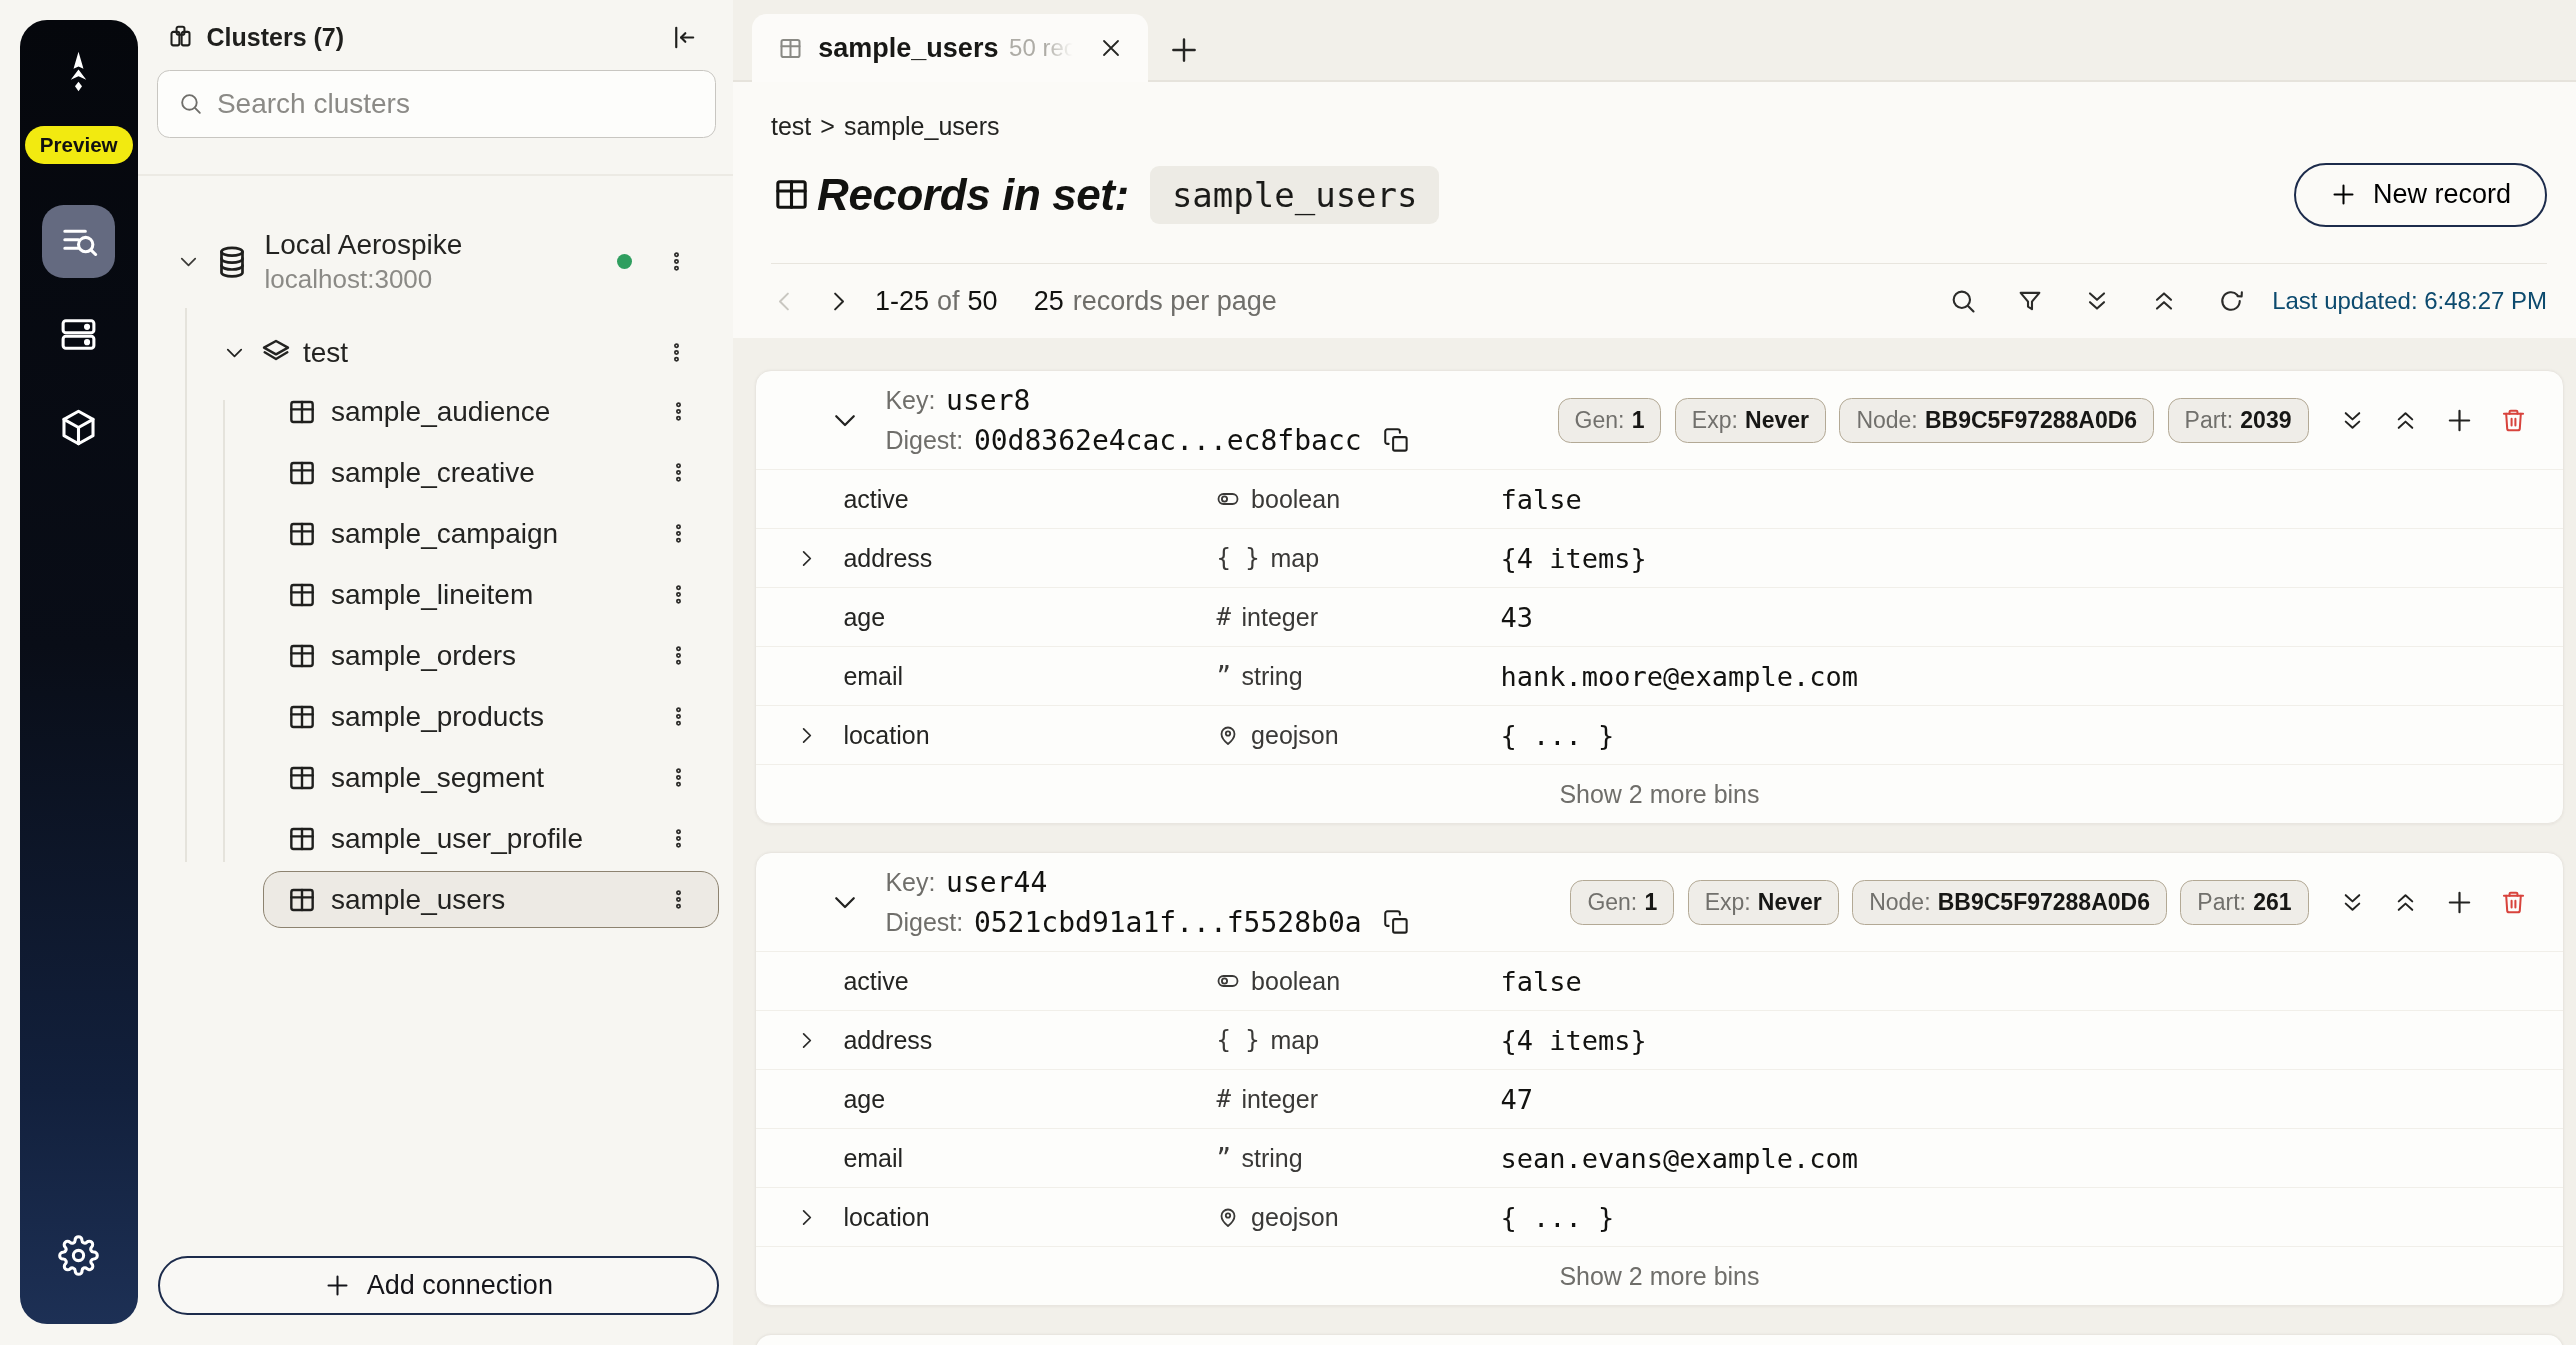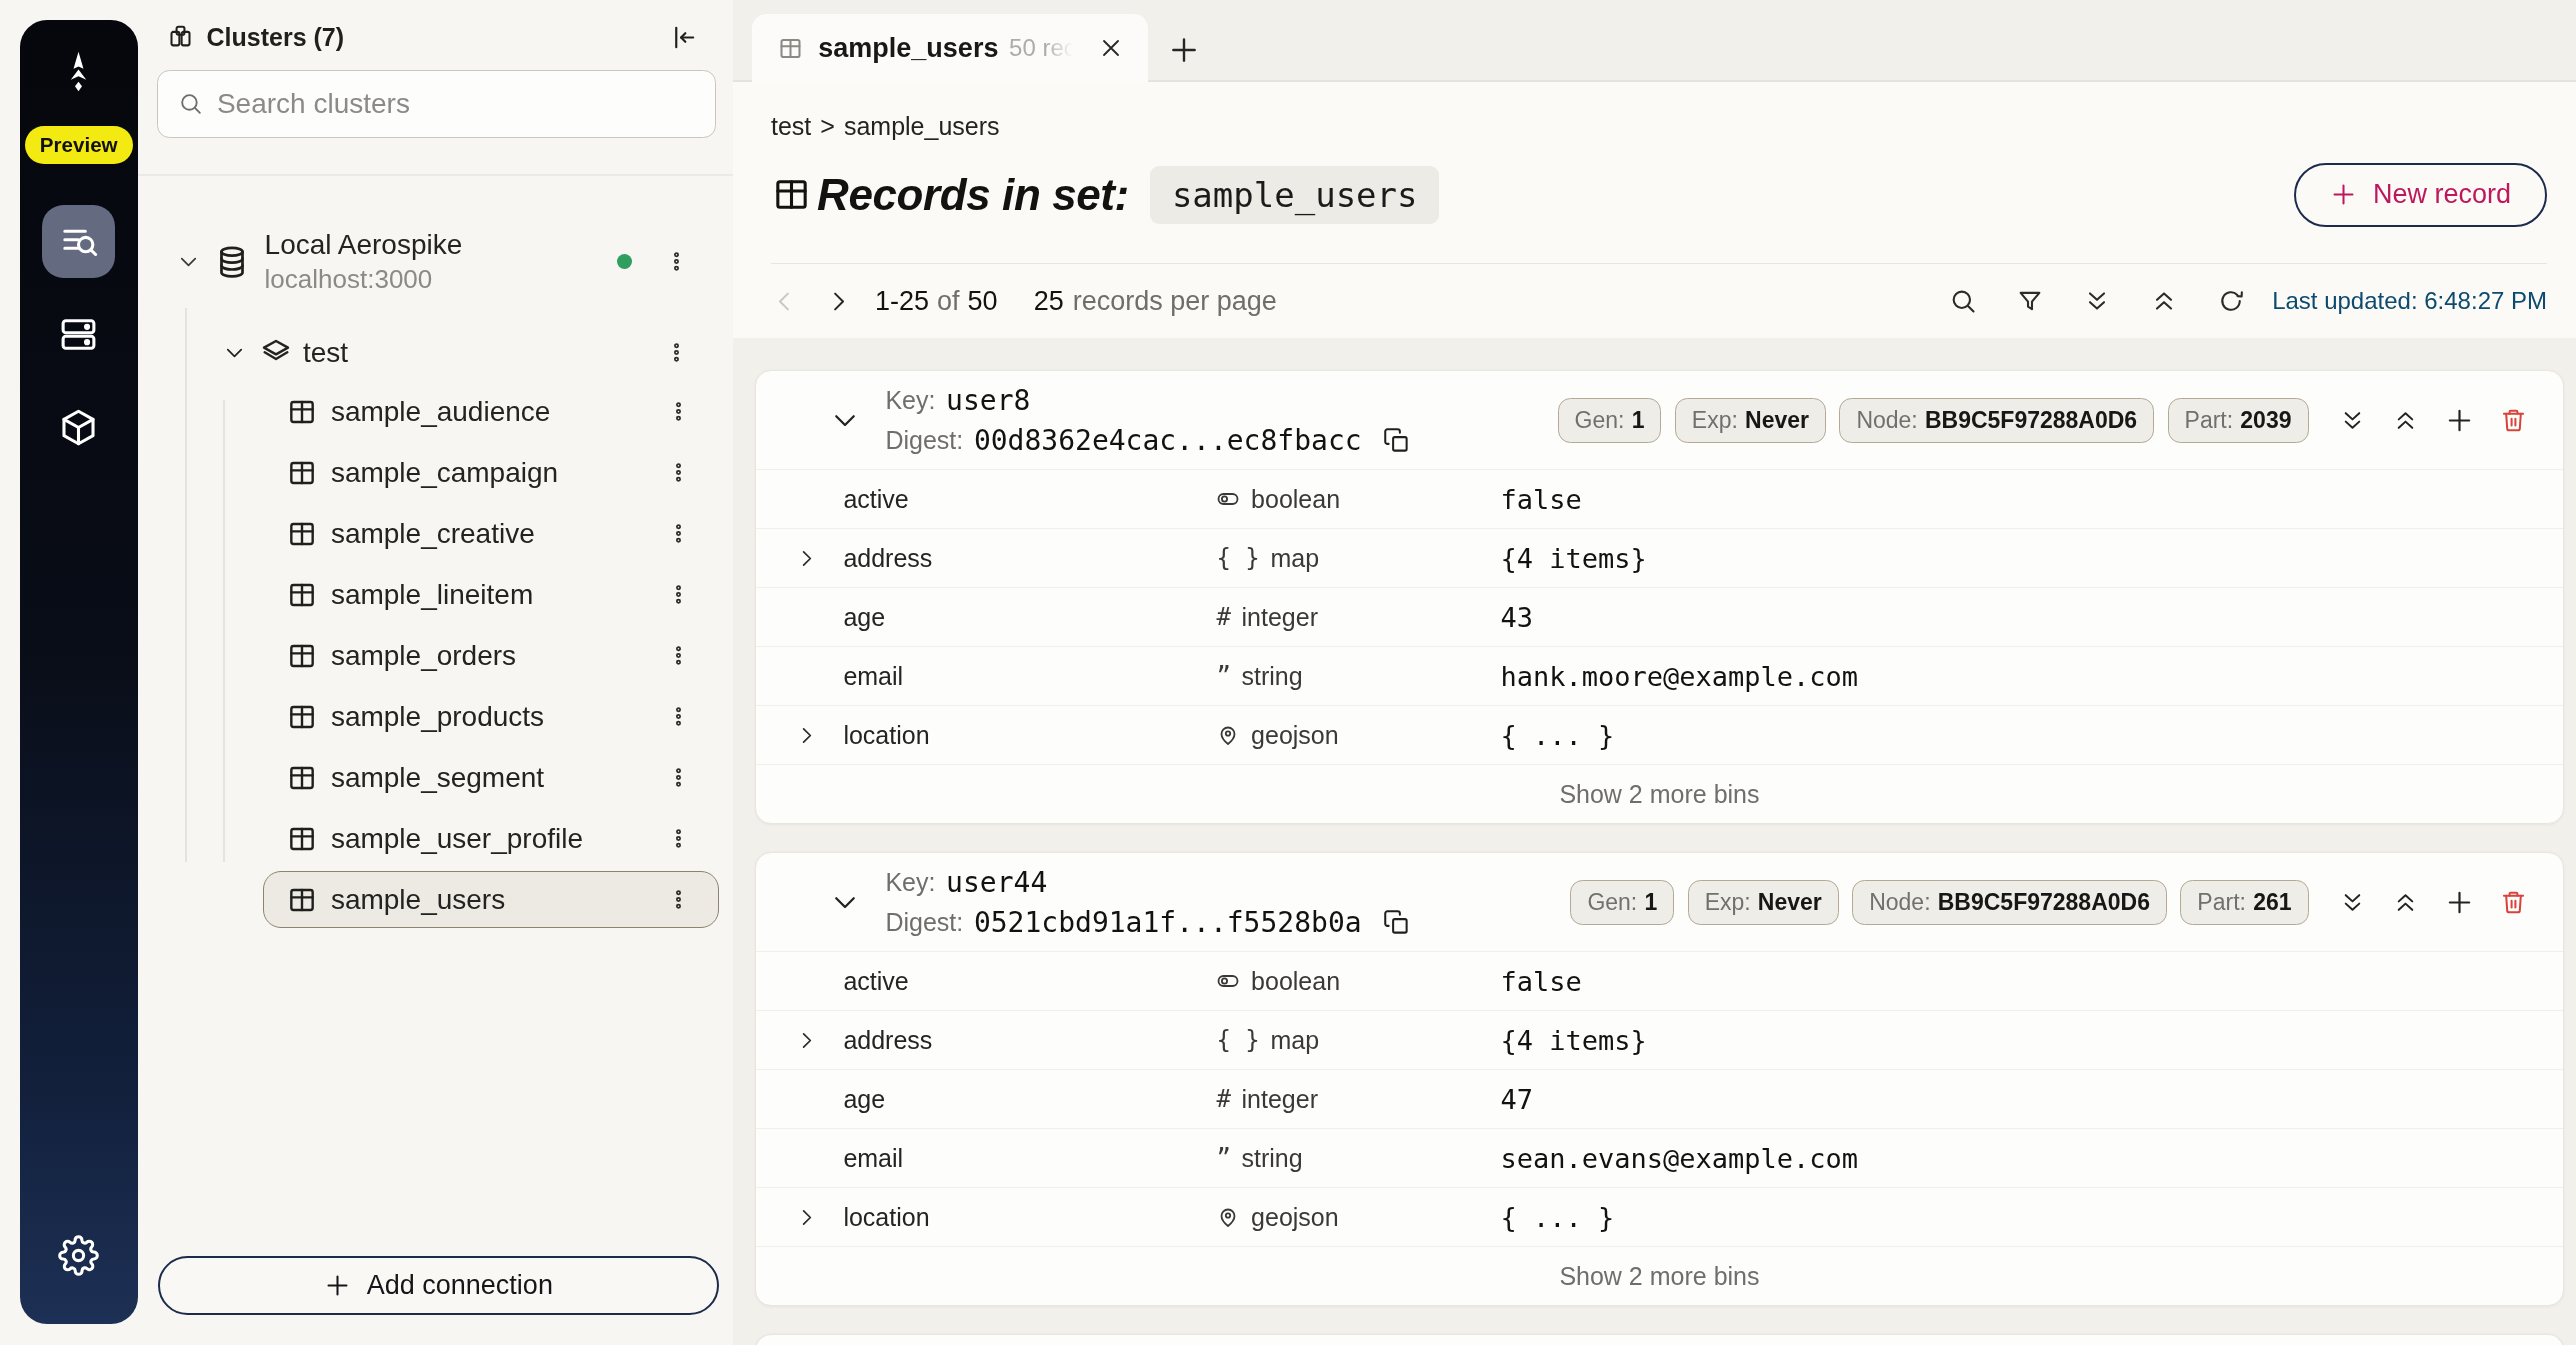--- a/index.html
+++ b/index.html
@@ -72,21 +72,21 @@
   .tab-close { margin-left:23px; color:#262624; display:flex; }
   .newtab { margin:0 0 16px 19.7px; color:#262624; display:flex; align-self:flex-end; }
 
   .page-head { padding:30px 29px 0 38px; flex:none; }
   .breadcrumb { font-size:25px; color:#232321; display:flex; gap:9px; }
   .title-row { margin-top:21.5px; display:flex; align-items:center; }
   .title-ic { color:#121210; }
   .page-title { font-size:44px; font-weight:700; letter-spacing:-0.4px; margin-left:5px; color:#121210;font-style:italic; }
   .set-chip { margin-left:21.5px; background:#edebe5; border-radius:9px; padding:9px 21.5px; font-size:34px; color:#1b1b19; }
   .new-record { margin-left:auto; height:64px; border:2.2px solid #1c2b4b; border-radius:32px; padding:0 34px;
-    display:flex; align-items:center; gap:16px; font-size:27px; color:#be185d; background:#fbfaf7; }
+    display:flex; align-items:center; gap:16px; font-size:27px; color:#000000; background:#fbfaf7; }
   .head-divider { height:1.8px; background:#e8e5de; margin-top:36px; }
 
   .toolbar { height:74px; display:flex; align-items:center; padding:0 29px 0 38px; flex:none; }
   .pg-btn { display:flex; color:#262624; }
   .pg-btn.disabled { color:#c9c7c1; }
   .pg-prev { margin-right:27px; } .pg-next { margin-right:23px; }
   .pg-range { font-size:27px; color:#121210; display:flex; gap:8px; }
   .pg-range .dim { color:#6f6e6a; }
   .page-size { margin-left:36px; font-size:27px; display:flex; gap:9px; color:#121210; }
   .page-size .dim { color:#6f6e6a; }
@@ -259,38 +259,38 @@
             </button>
       </span>
         </div>
       <div class="trow set-row">
           <span class="set-inner">
         <svg class="ic set-ic" width="32" height="32" viewBox="0 0 24 24" stroke-width="1.6">
               <rect x="4" y="4.5" width="16" height="15" rx="1.6"></rect>
               <path d="M4 10h16"></path>
               <path d="M12 4.5v15"></path>
             </svg>
+        <span class="set-label">sample_creative</span>
+        <button class="kebab">
+              <svg class="ic" width="23" height="23" viewBox="0 0 24 24" fill="currentColor" stroke="none">
+                <circle cx="12" cy="5" r="1.7"></circle>
+                <circle cx="12" cy="12" r="1.7"></circle>
+                <circle cx="12" cy="19" r="1.7"></circle>
+              </svg>
+            </button>
+      </span>
+        </div>
+      <div class="trow set-row">
+          <span class="set-inner">
+        <svg class="ic set-ic" width="32" height="32" viewBox="0 0 24 24" stroke-width="1.6">
+              <rect x="4" y="4.5" width="16" height="15" rx="1.6"></rect>
+              <path d="M4 10h16"></path>
+              <path d="M12 4.5v15"></path>
+            </svg>
         <span class="set-label">sample_campaign</span>
-        <button class="kebab">
-              <svg class="ic" width="23" height="23" viewBox="0 0 24 24" fill="currentColor" stroke="none">
-                <circle cx="12" cy="5" r="1.7"></circle>
-                <circle cx="12" cy="12" r="1.7"></circle>
-                <circle cx="12" cy="19" r="1.7"></circle>
-              </svg>
-            </button>
-      </span>
-        </div>
-      <div class="trow set-row">
-          <span class="set-inner">
-        <svg class="ic set-ic" width="32" height="32" viewBox="0 0 24 24" stroke-width="1.6">
-              <rect x="4" y="4.5" width="16" height="15" rx="1.6"></rect>
-              <path d="M4 10h16"></path>
-              <path d="M12 4.5v15"></path>
-            </svg>
-        <span class="set-label">sample_creative</span>
         <button class="kebab">
               <svg class="ic" width="23" height="23" viewBox="0 0 24 24" fill="currentColor" stroke="none">
                 <circle cx="12" cy="5" r="1.7"></circle>
                 <circle cx="12" cy="12" r="1.7"></circle>
                 <circle cx="12" cy="19" r="1.7"></circle>
               </svg>
             </button>
       </span>
         </div>
       <div class="trow set-row">

